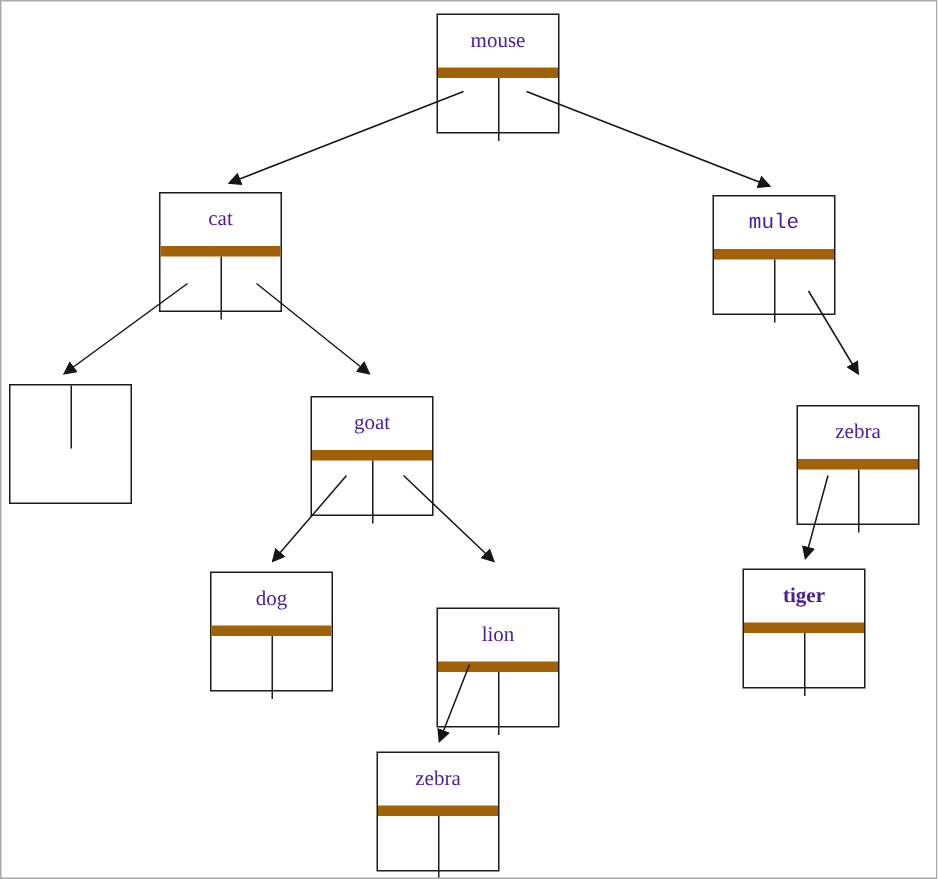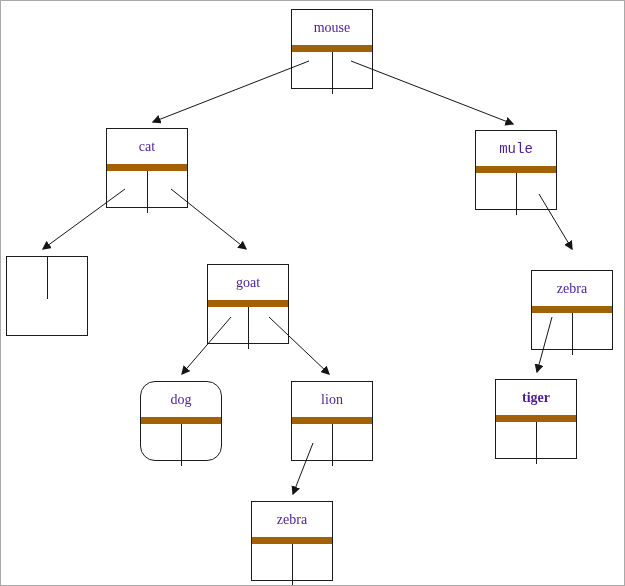--- a/index.html
+++ b/index.html
@@ -99,29 +99,29 @@
   </div>
 
   <div class="node" style="left:530px;top:269px;">
     <div class="label">zebra</div>
     <div class="pointers">
       <div class="ptr ptr-left"></div>
       <div class="ptr ptr-right"></div>
     </div>
   </div>
 
-  <div class="node" style="left:139px;top:380px;border-radius:15px;">
+  <div class="node" style="left:139px;top:380px;">
     <div class="label">dog</div>
     <div class="pointers">
       <div class="ptr ptr-left"></div>
       <div class="ptr ptr-right"></div>
     </div>
   </div>
 
-  <div class="node" style="left:290px;top:380px;">
+  <div class="node" style="left:290px;top:404px;">
     <div class="label">lion</div>
     <div class="pointers">
       <div class="ptr ptr-left"></div>
       <div class="ptr ptr-right"></div>
     </div>
   </div>
 
   <div class="node" style="left:494px;top:378px;font-weight:bold;">
     <div class="label">tiger</div>
     <div class="pointers">

